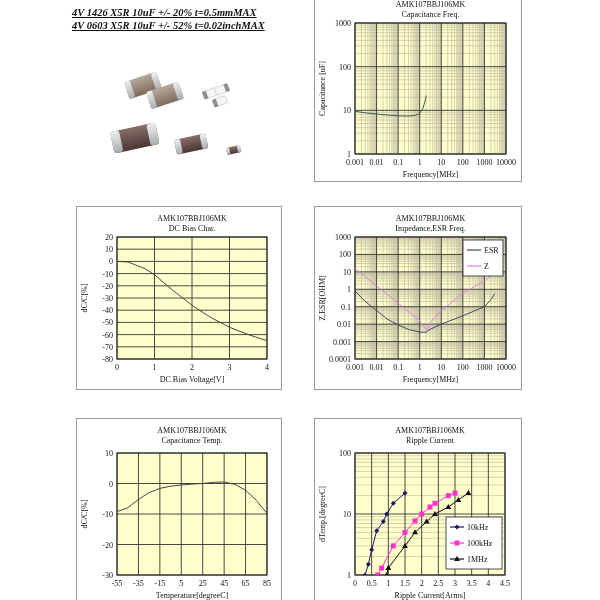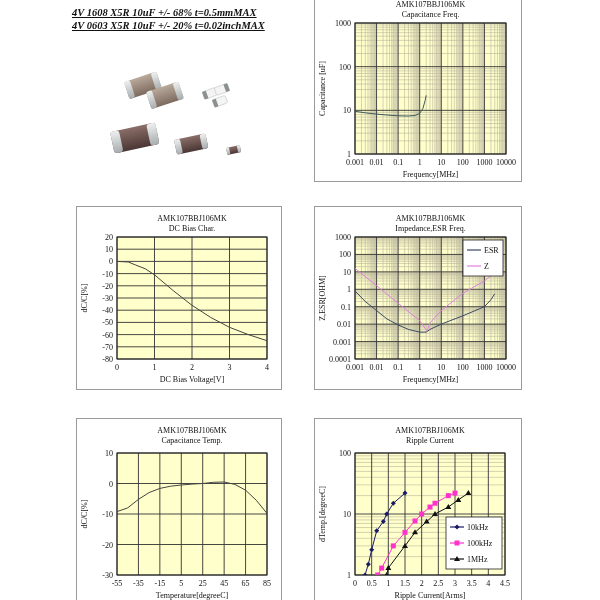--- a/index.html
+++ b/index.html
@@ -8,22 +8,22 @@
   .hdr div{text-decoration:underline;}
   .photo{position:absolute;left:100px;top:60px;width:160px;height:110px;}
   .frame{position:absolute;border:1.5px solid #9a9a9a;background:#fff;box-sizing:border-box;}
   .frame svg{position:absolute;left:0;top:0;}
   svg text{font-family:"Liberation Serif","DejaVu Serif",serif;fill:#111;}
 </style>
 </head>
 <body>
 
 <div class="hdr">
-  <div>4V 1608 X5R 10uF +/- 68% t=0.5mmMAX</div>
-  <div>4V 0603 X5R 10uF +/- 20% t=0.02inchMAX</div>
+  <div>4V 1426 X5R 10uF +/- 20% t=0.5mmMAX</div>
+  <div>4V 0603 X5R 10uF +/- 52% t=0.02inchMAX</div>
 </div>
 
 <div class="photo">
   <svg width="160" height="110" viewBox="0 0 160 110">
     <defs>
       <linearGradient id="body" x1="0" y1="0" x2="0" y2="1">
         <stop offset="0" stop-color="#b9aa9c"></stop>
           <stop offset="1" stop-color="#7d6a5e"></stop>
       </linearGradient>
       <linearGradient id="term" x1="0" y1="0" x2="0" y2="1">

